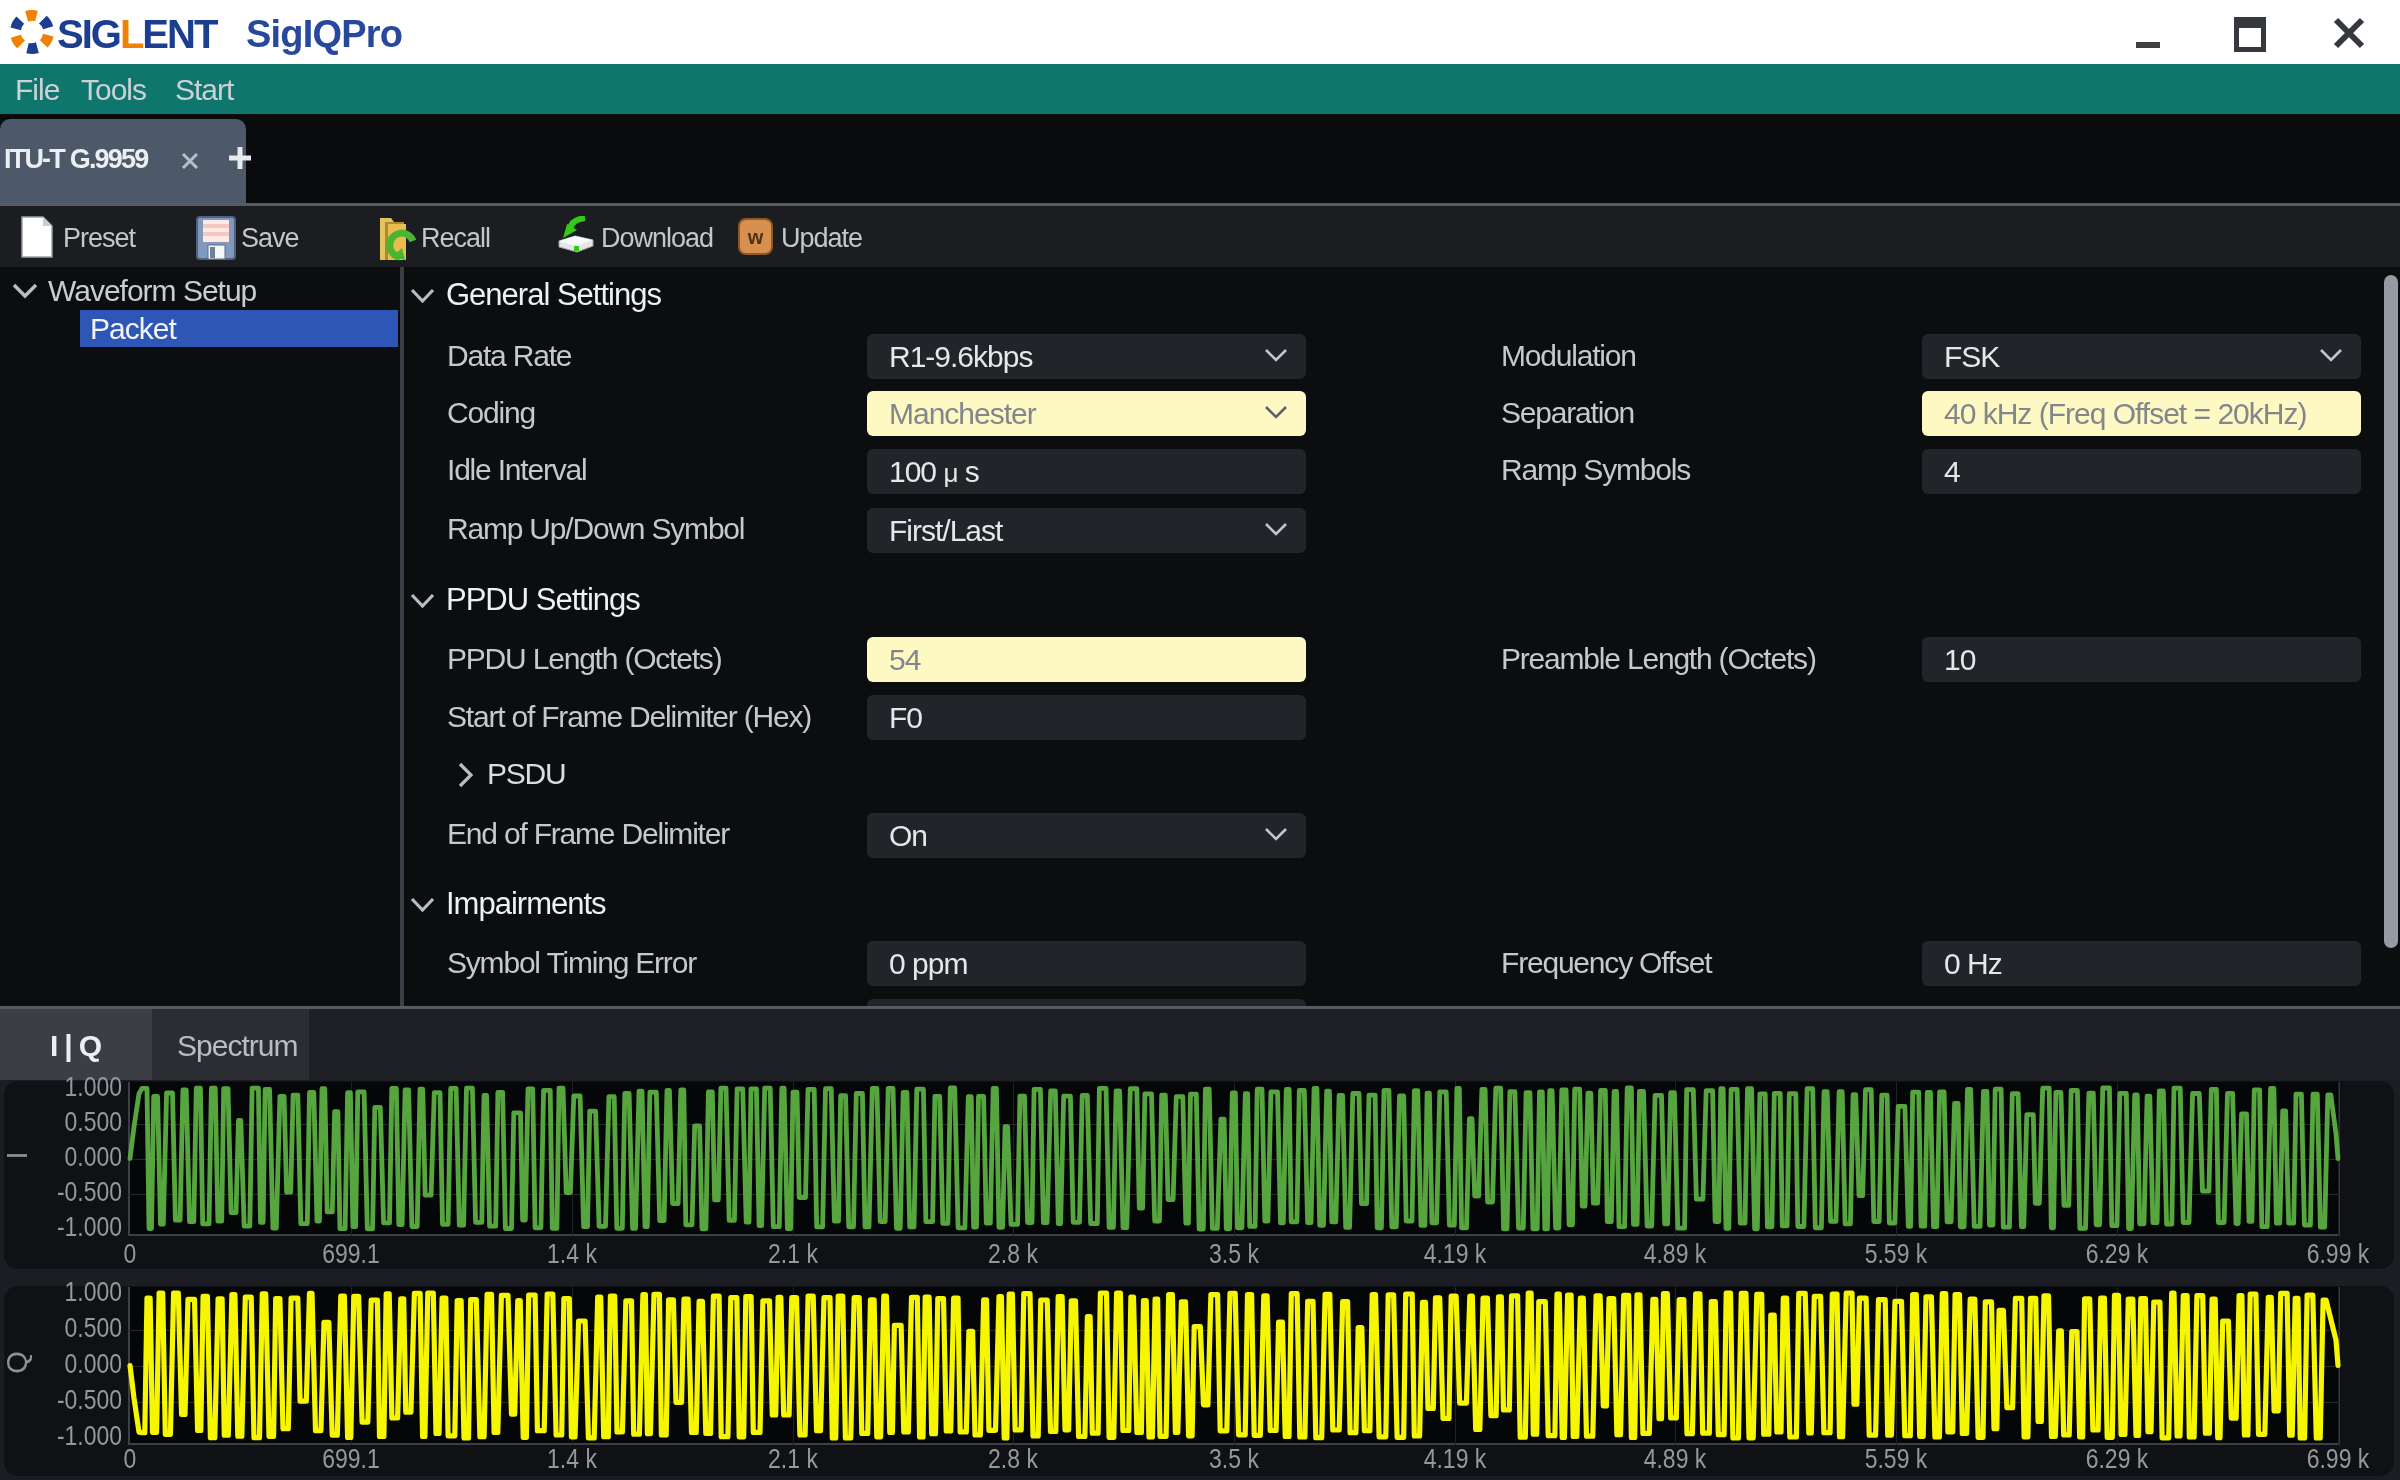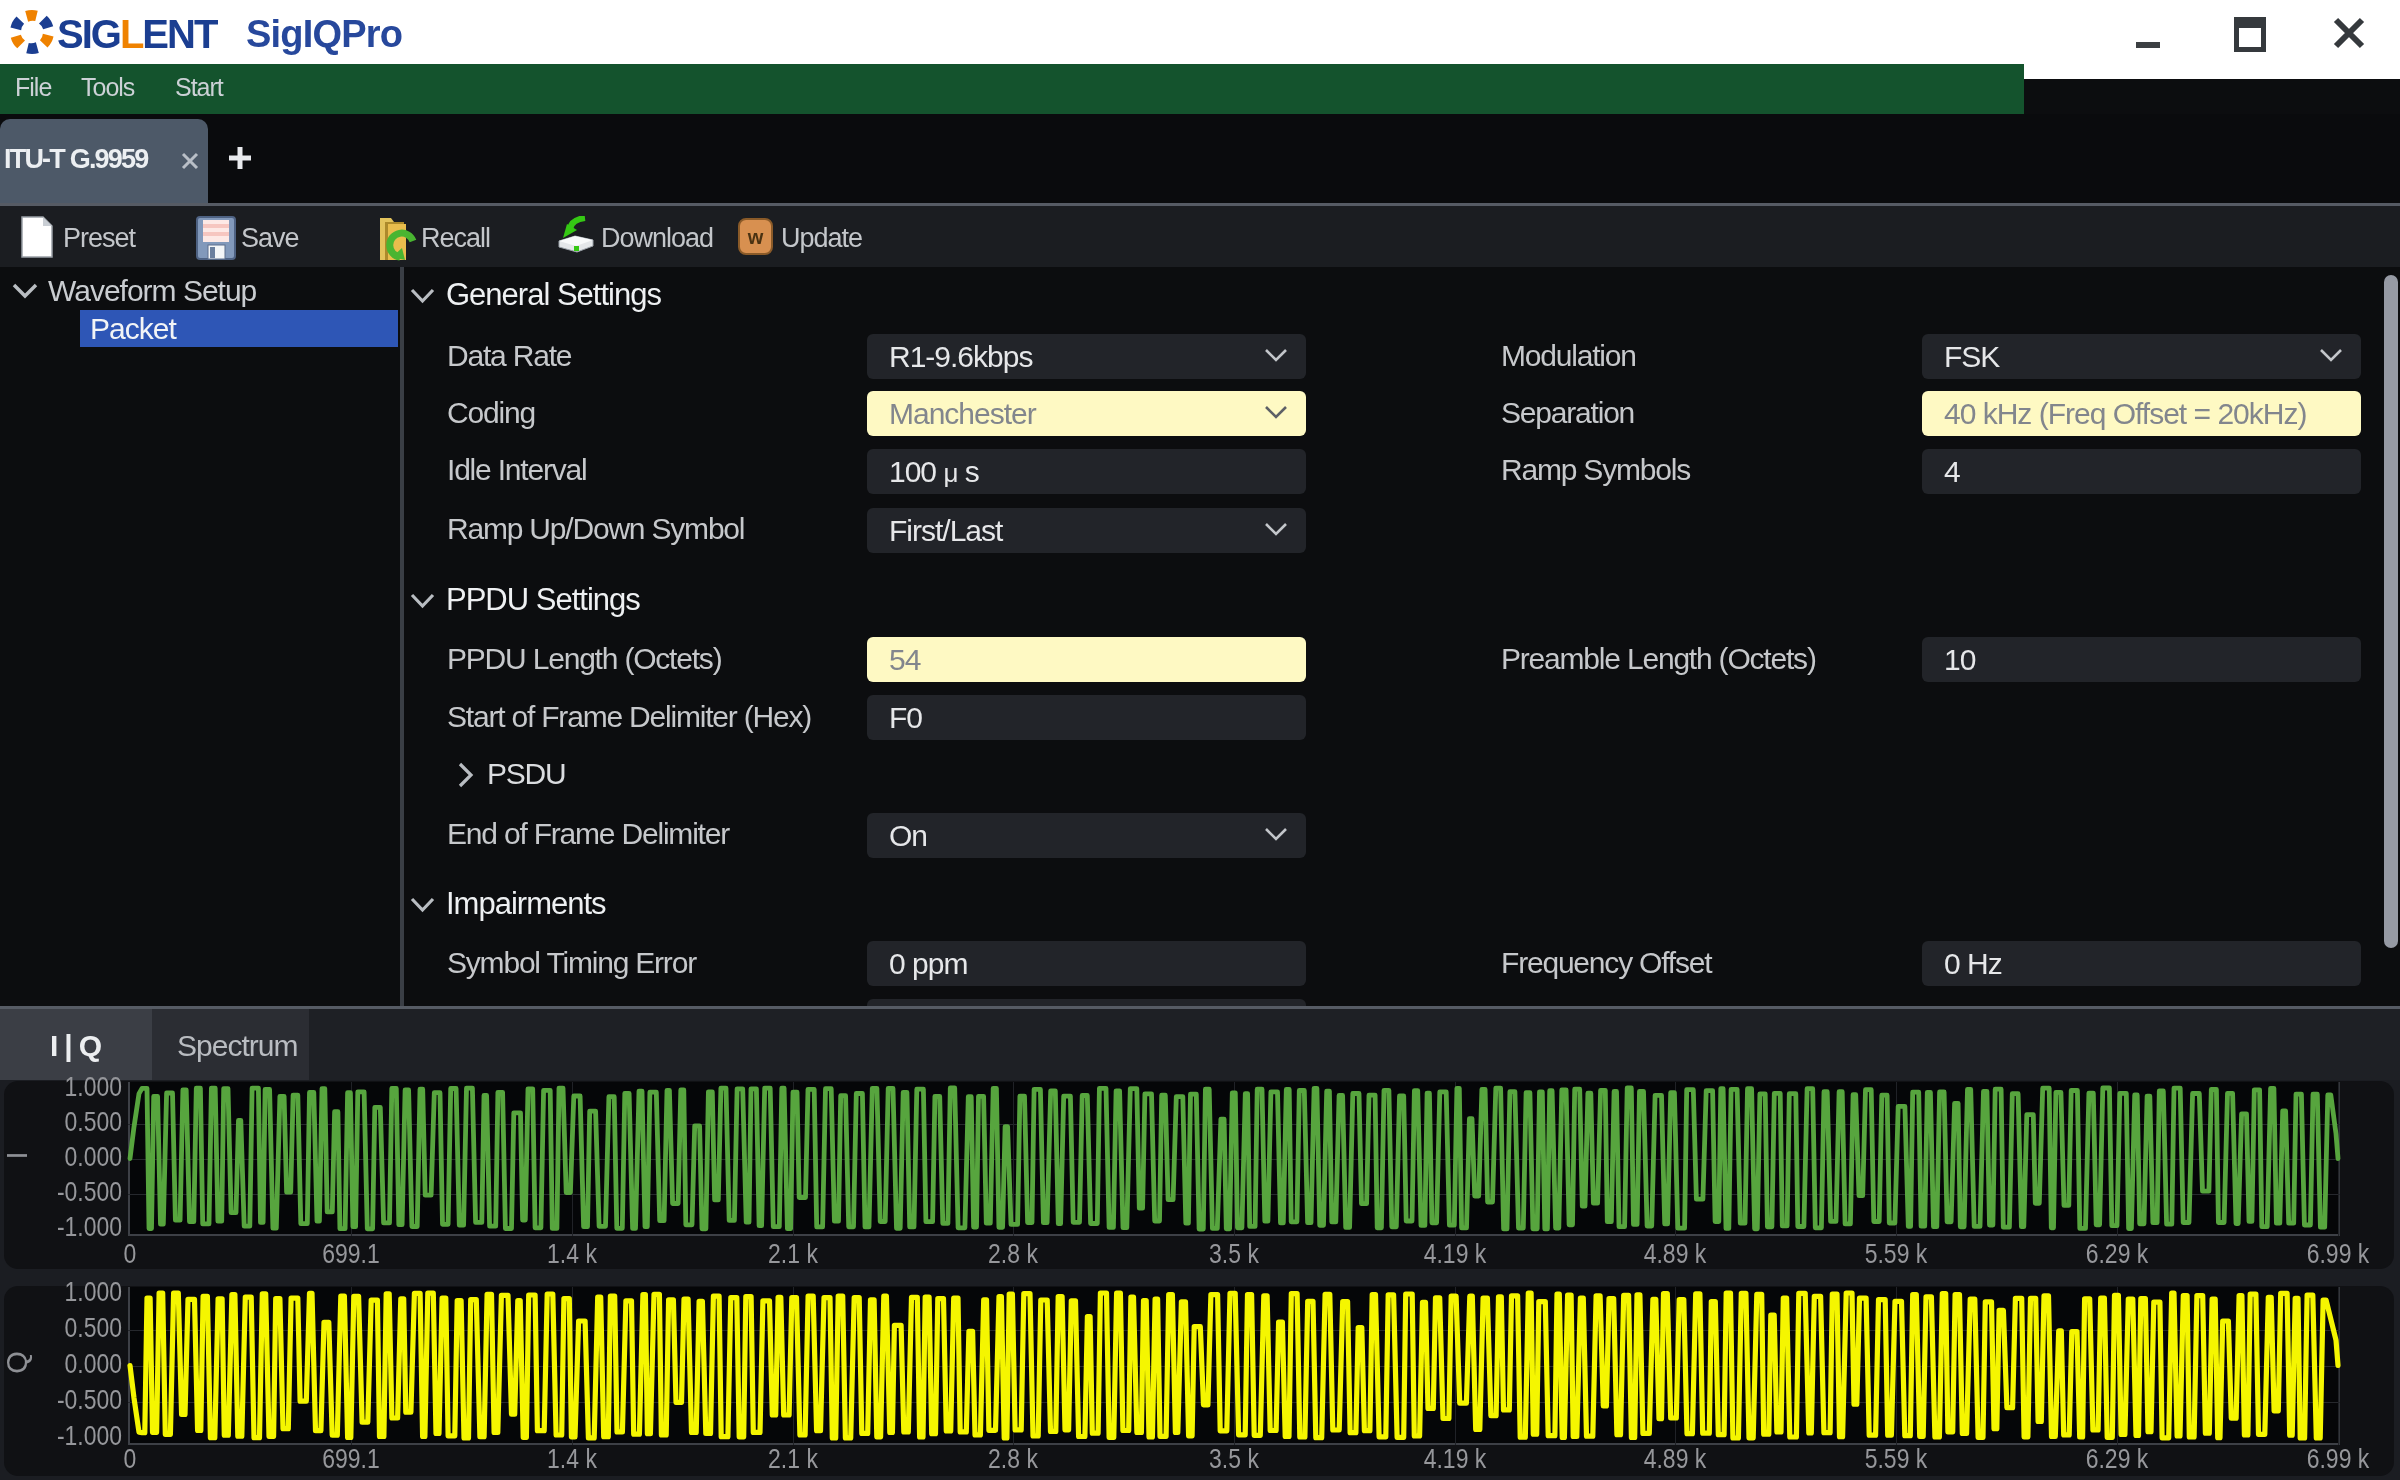--- a/index.html
+++ b/index.html
@@ -9,26 +9,26 @@
 
 
 #titlebar { top:0; left:0; width:2400px; height:79px; background:#ffffff; }
 #siglent { left:57px; top:12px; font-size:40px; font-weight:bold; letter-spacing:-2px; color:#1b3e91; }
 #siglent .or { color:#ef8200; }
 #sigiqpro { left:246px; top:13px; font-size:38px; font-weight:bold; letter-spacing:-0.8px; color:#27489c; }
 #winmin { left:2136px; top:42px; width:24px; height:6px; background:#3c4043; }
 #winmax { left:2234px; top:17px; width:32px; height:35px; border:5px solid #35393d; border-top:11px solid #35393d; background:#fff; }
 
 
-#menubar { top:64px; left:0; width:2024px; height:50px; background:#14532d; color:#ccd1d6; font-size:25px; }
+#menubar { top:64px; left:0; width:2400px; height:50px; background:#0f766e; color:#ccd1d6; font-size:30px; }
 #menubar span { position:absolute; top:9px; letter-spacing:-1px; }
 
 
 #tabbar { top:114px; left:0; width:2400px; height:89px; background:#0a0b0d; }
-#activetab { position:absolute; left:0; top:5px; width:208px; height:84px; background:#4d5968; border-radius:10px 10px 0 0; }
+#activetab { position:absolute; left:0; top:5px; width:246px; height:84px; background:#4d5968; border-radius:10px 10px 0 0; }
 #activetab .t { position:absolute; left:4px; top:25px; font-size:27px; font-weight:bold; letter-spacing:-1.8px; color:#eceff2; }
 #tabline { top:203px; left:0; width:2400px; height:3px; background:#565b64; }
 
 
 #toolbar { top:206px; left:0; width:2400px; height:61px; background:#1b1d21; color:#c3c6ca; font-size:27px; }
 .tbtxt { position:absolute; top:17px; letter-spacing:-1px; }
 
 
 #main { top:267px; left:0; width:2400px; height:739px; background:#0c0d0f; }
 #vsep { position:absolute; left:400px; top:0; width:4px; height:739px; background:#3a3e45; }

